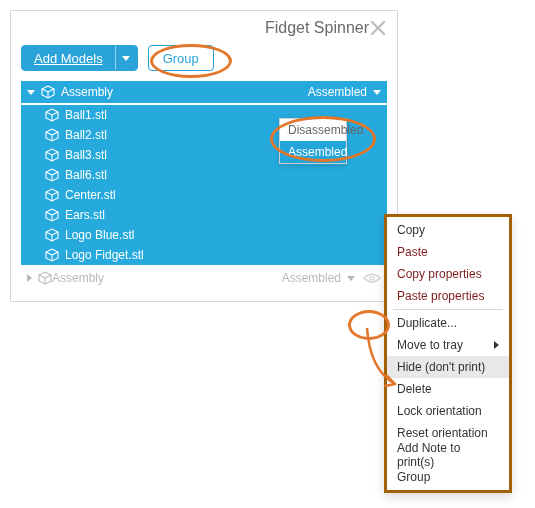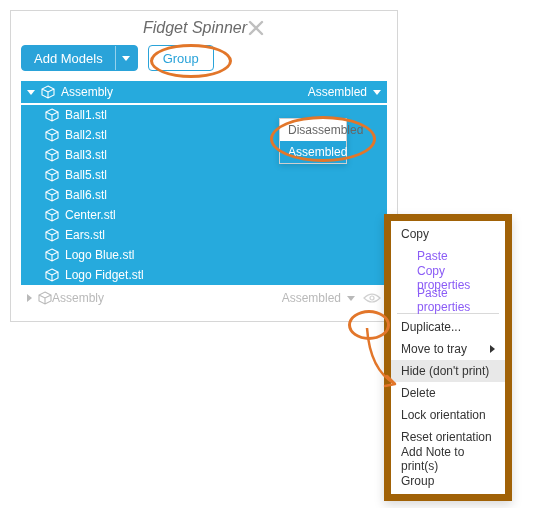--- a/index.html
+++ b/index.html
@@ -1,30 +1,30 @@
 <!DOCTYPE html>
 <html><head>
 <meta charset="utf-8">
 <style>
   * { box-sizing: border-box; margin: 0; padding: 0; font-family: "Segoe UI", Arial, sans-serif; }
   body { width: 535px; height: 508px; position: relative; background: #fff; }
   .panel {
     position: absolute; left: 10px; top: 10px; width: 388px;
     border: 1px solid #d6d6d6; background: #fff; padding: 0 10px 12px 10px;
   }
-  .panel-header { display: flex; align-items: center; justify-content: center; padding: 8px 0 4px 0; font-style: italic;}
+  .panel-header { display: flex; align-items: center; justify-content: flex-end; padding: 8px 0 4px 0;}
   .panel-title { font-size: 16px; color: #6a6a6a; font-weight: 400; }
   .close-x svg { width: 18px; height: 18px; display:block; }
   .toolbar { display: flex; gap: 10px; align-items: center; padding: 4px 0 10px 0;}
   .btn-primary {
     display: inline-flex; align-items: center; background: #2aa3d9; color: #fff;
     border-radius: 4px; font-size: 13px; height: 26px; overflow: hidden;
     border: 1px solid #2aa3d9;
   }
-  .btn-primary .label { padding: 0 12px; }
+  .btn-primary .label { padding: 0 12px; text-decoration: underline; }
   .btn-primary .drop { width: 22px; height: 100%; display:flex; align-items:center; justify-content:center; border-left:1px solid rgba(255,255,255,.5);}
   .btn-ghost {
     display: inline-flex; align-items: center; justify-content:center; height:26px;
     padding: 0 14px; border:1px solid #2aa3d9; border-radius:4px; color:#2aa3d9;
     background:#fff; font-size:13px;
   }
   .caret-down { width:0;height:0;border-left:4px solid transparent;border-right:4px solid transparent;border-top:5px solid currentColor;}
   .caret-right { width:0;height:0;border-top:4px solid transparent;border-bottom:4px solid transparent;border-left:5px solid currentColor;}
 
   .tree { display:flex; flex-direction:column; gap:2px;text-align:right; }
@@ -56,25 +56,25 @@
   .state-pop .opt { padding:4px 8px; color:#666; }
   .state-pop .opt.sel { background:#24a5da; color:#fff; }
 
   
   .ann-ellipse { position:absolute; border:3px solid #e2762a; border-radius:50%; pointer-events:none; }
   .ann-arrow { position:absolute; pointer-events:none; }
 
   
   .ctx-menu {
     position:absolute; left:384px; top:214px; width:128px;
-    background:#fff; border:7px solid #a16207; font-size:12px;
+    background:#fff; border:3px solid #a16207; font-size:12px;
     box-shadow:0 4px 10px rgba(0,0,0,.15); padding:2px 0;
   }
   .ctx-item { display:flex; align-items:center; justify-content:space-between; padding:3px 10px; color:#343434; height:22px;}
-  .ctx-item.disabled { color:#8b5cf6;margin-left:16px; }
+  .ctx-item.disabled { color:#7f1d1d; }
   .ctx-item.hover { background:#e8e8e8; }
   .ctx-sep { height:1px; background:#d9d9d9; margin:2px 6px; }
   .sub-caret { width:0;height:0;border-top:4px solid transparent;border-bottom:4px solid transparent;border-left:5px solid #343434;}
 </style>
 </head>
 <body>
 
 <div class="panel">
   <div class="panel-header">
     <div class="panel-title">Fidget Spinner</div>
@@ -126,28 +126,20 @@
           </span>
           <span>Ball2.stl</span>
         </div>
         <div class="row">
           <span class="cube">
             <svg viewBox="0 0 14 14">
               <path d="M7 1 L13 4 L13 10 L7 13 L1 10 L1 4 Z M1 4 L7 7 L13 4 M7 7 L7 13" fill="none" stroke="#fff" stroke-width="1.1"></path>
             </svg>
           </span>
           <span>Ball3.stl</span>
-        </div>
-        <div class="row">
-          <span class="cube">
-            <svg viewBox="0 0 14 14">
-              <path d="M7 1 L13 4 L13 10 L7 13 L1 10 L1 4 Z M1 4 L7 7 L13 4 M7 7 L7 13" fill="none" stroke="#fff" stroke-width="1.1"></path>
-            </svg>
-          </span>
-          <span>Ball5.stl</span>
         </div>
         <div class="row">
           <span class="cube">
             <svg viewBox="0 0 14 14">
               <path d="M7 1 L13 4 L13 10 L7 13 L1 10 L1 4 Z M1 4 L7 7 L13 4 M7 7 L7 13" fill="none" stroke="#fff" stroke-width="1.1"></path>
             </svg>
           </span>
           <span>Ball6.stl</span>
         </div>
         <div class="row">

